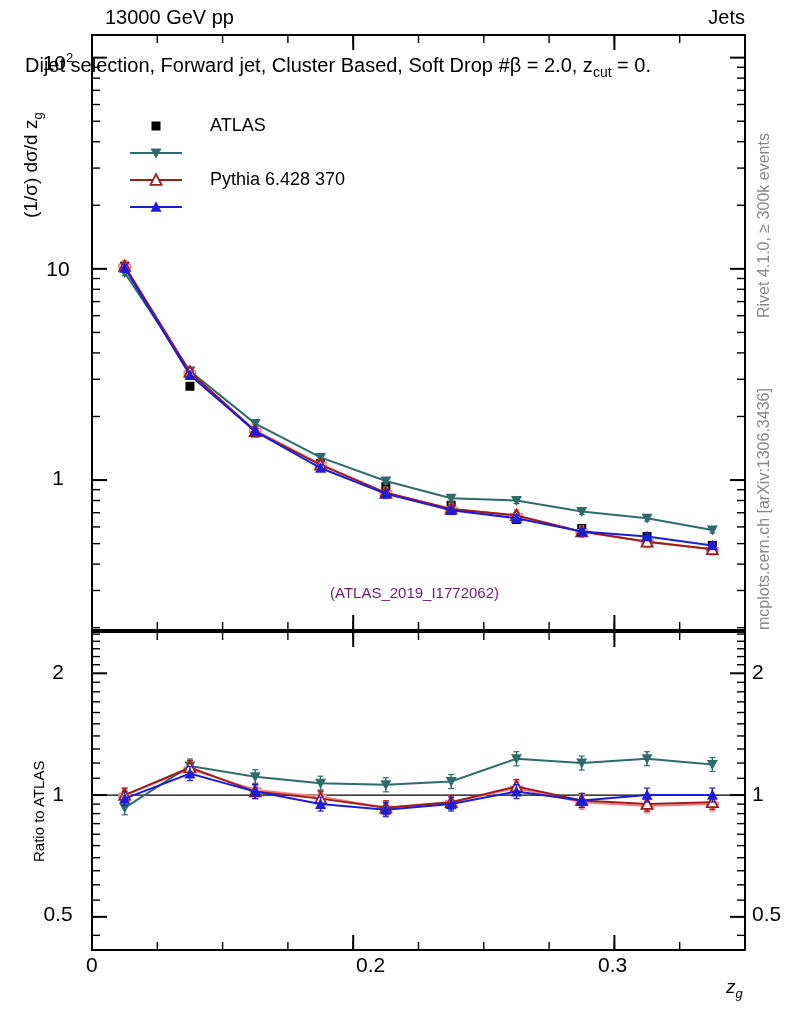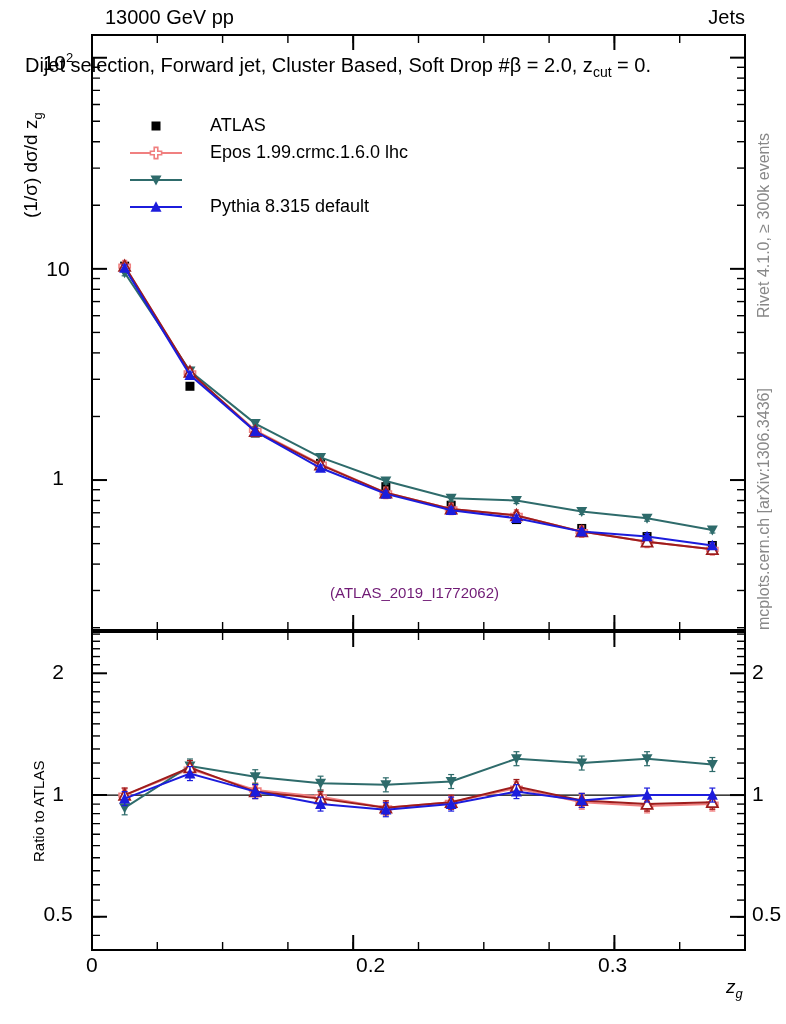--- a/index.html
+++ b/index.html
@@ -1,17 +1,17 @@
 <!DOCTYPE html>
 <html><head>
 <meta charset="utf-8">
 <style>
   html,body{margin:0;padding:0;background:#fff;}
   #page{position:relative;width:786px;height:1024px;background:#fff;overflow:hidden;
-        font-family:"Liberation Sans",sans-serif;color:#000;border-radius:13px;}
+        font-family:"Liberation Sans",sans-serif;color:#000;}
   .abs{position:absolute;white-space:nowrap;}
   .title{font-size:20px;}
   .subtitle{font-size:20px;}
   .subtitle sub{font-size:70%;}
   .ticklabel{font-size:21px;}
   .ticklabel sup{font-size:62%;}
   .right-align{text-align:center;}
   .yaxis-title{font-size:19px;transform:rotate(-90deg);transform-origin:0 0;}
   .yaxis-title sub, .xlab sub{font-size:68%;}
   .ratio-title{font-size:15px;transform:rotate(-90deg);transform-origin:0 0;}
@@ -615,37 +615,36 @@
 
   <div id="legend">
       <div class="legend-row">
         <svg width="56" height="18">
           <rect x="23.5" y="4.5" width="9" height="9" fill="#000000"></rect>
         </svg>
         <span class="legend-label">ATLAS</span>
       </div>
       <div class="legend-row">
         <svg width="56" height="18">
-          <line x1="2" y1="9" x2="54" y2="9" stroke="#f08080" stroke-width="2"></line>
-          <path d="M 26.2,3.4000000000000004 h3.6 v3.8 h3.8 v3.6 h-3.8 v3.8 h-3.6 v-3.8 h-3.8 v-3.6 h3.8 Z" fill="#fff" stroke="#f08080" stroke-width="1.6"></path>
-        </svg>
-        <span class="legend-label">Epos 1.99.crmc.1.6.0 lhc</span>
-      </div>
-      <div class="legend-row">
-        <svg width="56" height="18">
           <line x1="2" y1="9" x2="54" y2="9" stroke="#2e6b6b" stroke-width="2"></line>
           <polygon points="22.5,4.5 33.5,4.5 28,14.5" fill="#2e6b6b"></polygon>
         </svg>
       </div>
       <div class="legend-row">
         <svg width="56" height="18">
+          <line x1="2" y1="9" x2="54" y2="9" stroke="#9d1c1c" stroke-width="2"></line>
+          <polygon points="22.5,13.8 33.5,13.8 28,3.2" fill="#fff" stroke="#9d1c1c" stroke-width="1.8"></polygon>
+        </svg>
+        <span class="legend-label">Pythia 6.428 370</span>
+      </div>
+      <div class="legend-row">
+        <svg width="56" height="18">
           <line x1="2" y1="9" x2="54" y2="9" stroke="#1c1cdc" stroke-width="2"></line>
           <polygon points="22.5,13.8 33.5,13.8 28,3.2" fill="#1c1cdc"></polygon>
         </svg>
-        <span class="legend-label">Pythia 8.315 default</span>
       </div>
     </div>
 
   <div class="abs watermark" style="left:330px;top:584px">(ATLAS_2019_I1772062)</div>
 
   <div class="abs note" style="left:755px;top:318px">Rivet 4.1.0, ≥ 300k events</div>
   <div class="abs note" style="left:755px;top:630px">mcplots.cern.ch [arXiv:1306.3436]</div>
 </div>
 
 </body></html>

